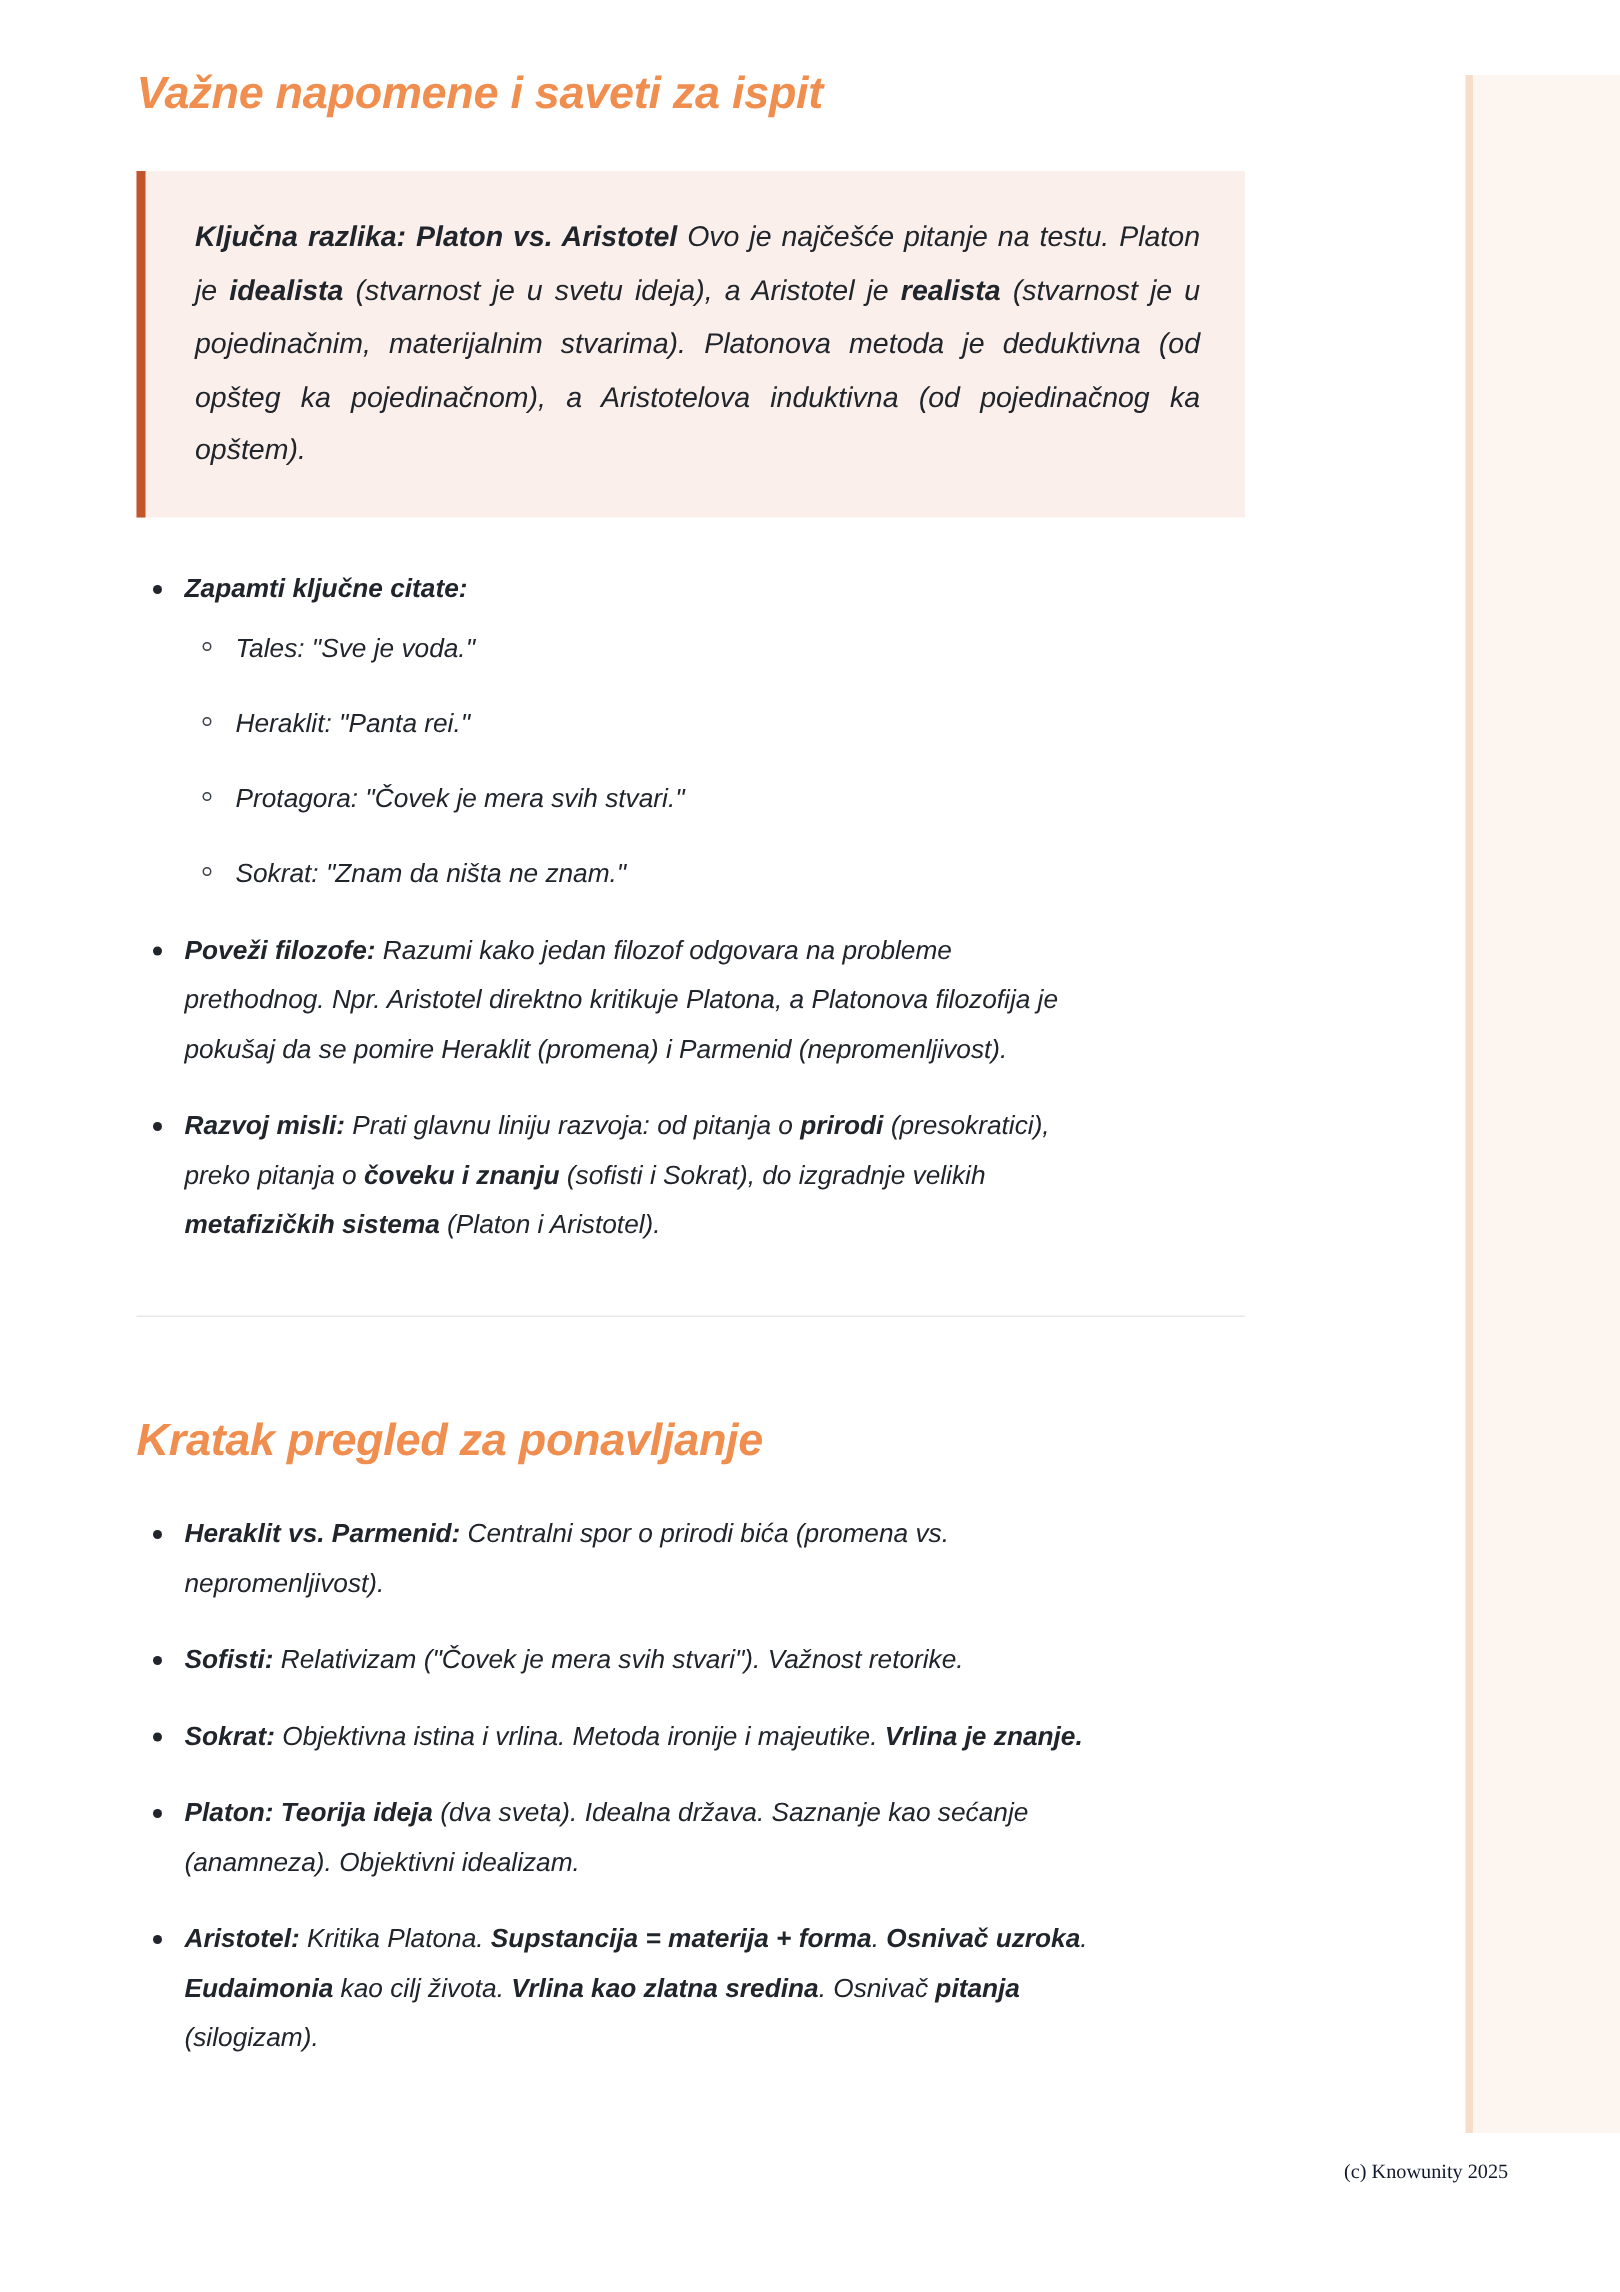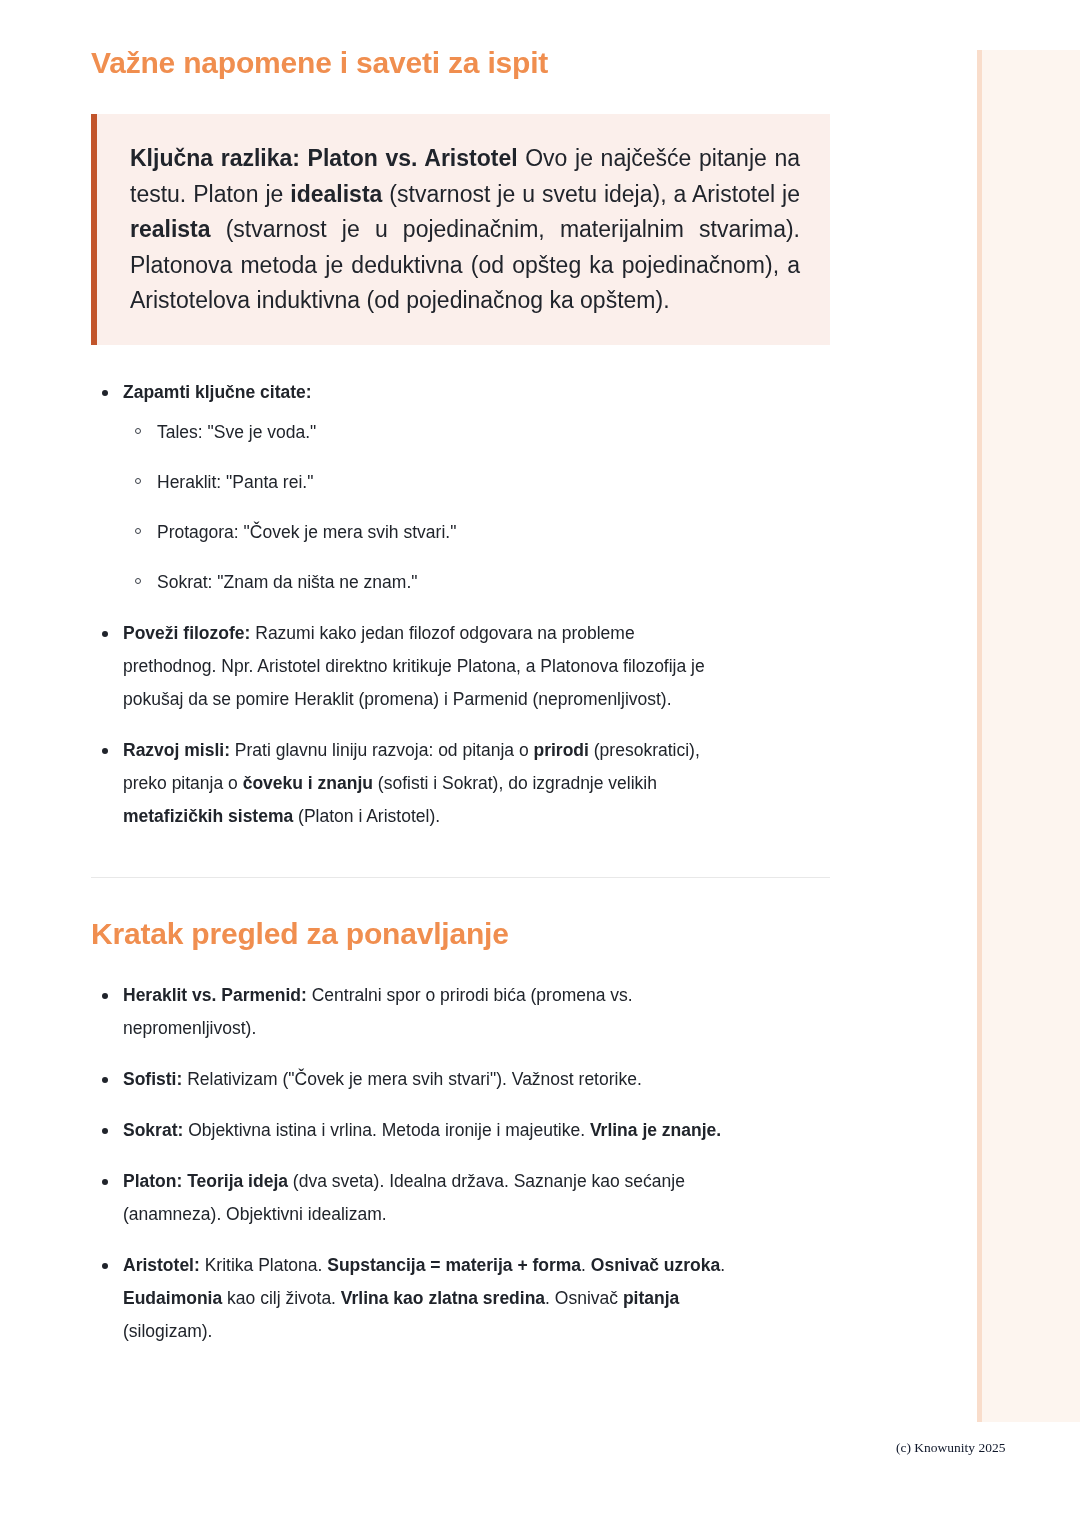--- a/index.html
+++ b/index.html
@@ -35,47 +35,48 @@
   }
 
   #page {
     position: absolute;
     top: 0;
     left: 0;
     width: 818px;
     height: 1528px;
     box-sizing: border-box;
     padding: 44px 90px 4px 91px;
+    font-style: italic;
   }
 
   h1.section-heading {
     font-size: 30px;
     line-height: 38px;
     font-weight: bold;
     color: #f08e4f;
     margin: 0 0 32px 0;
     letter-spacing: -0.2px;
   }
   h1.section-heading.second {
-    margin-top: 37px;
+    margin-top: 64px;
     margin-bottom: 26px;
   }
 
   
   .callout {
     background: #fbefeb;
     border-left: 6px solid #c2552b;
     padding: 27px 30px 26px 33px;
     box-sizing: border-box;
     width: 739px;
     margin-bottom: 31px;
   }
   .callout p {
     margin: 0;
-    font-size: 23px;
+    font-size: 19px;
     line-height: 35.5px;
     text-align: justify;
     color: #20242b;
   }
 
   
   ul.bullets {
     list-style: none;
     margin: 0;
     padding: 0;

